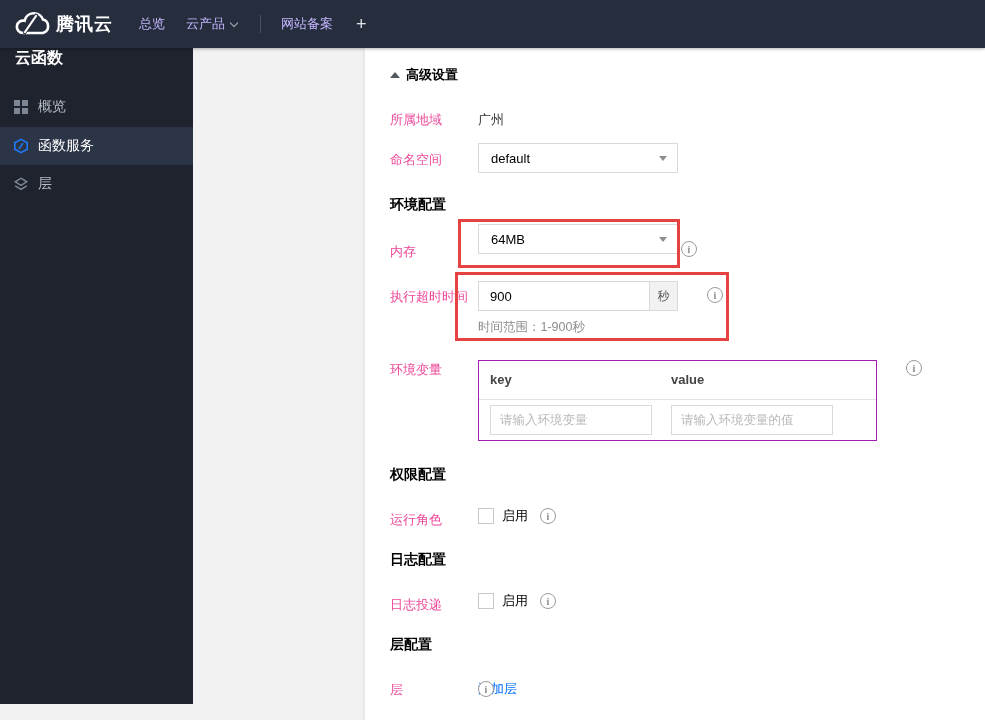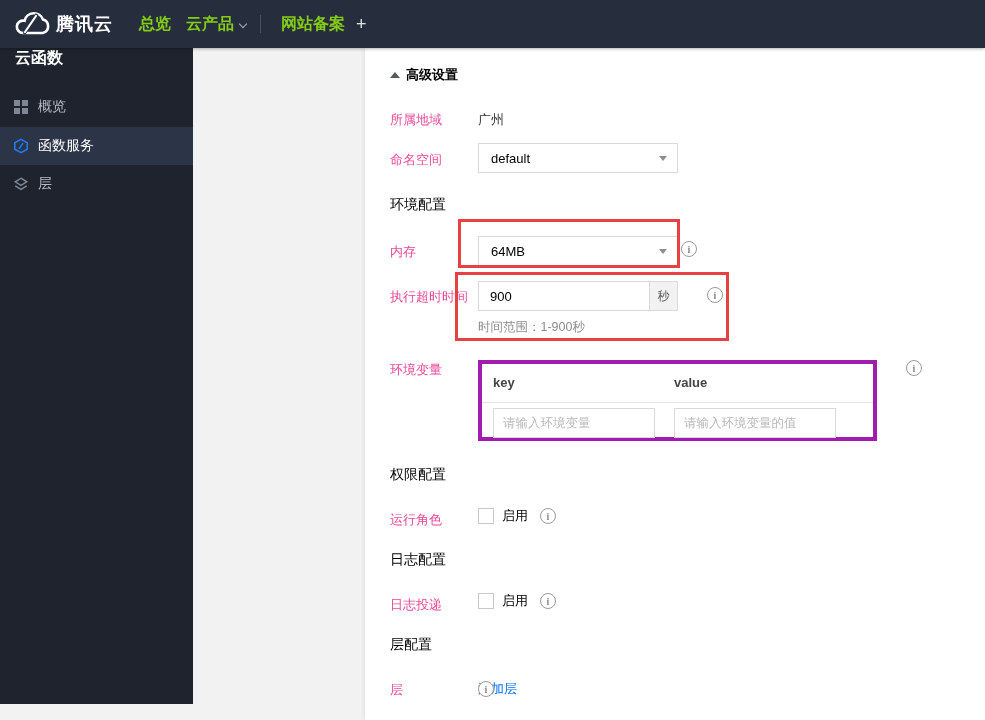--- a/index.html
+++ b/index.html
@@ -6,21 +6,21 @@
   html,body { width:985px; height:720px; overflow:hidden;
     font-family:"Liberation Sans","DejaVu Sans",sans-serif; }
   #stage { position:relative; width:787px; height:720px; background:#f2f2f2; }
 
   
   .topbar { position:absolute; left:0; top:0; width:985px; height:48px;
     background:#262e3e; z-index:30; box-shadow:0 1px 3px rgba(0,0,0,.3); }
   .logo { position:absolute; left:13px; top:10px; width:38px; height:28px; cursor:pointer; }
   .brand { position:absolute; left:56px; top:0; line-height:48px; color:#ffffff;
     font-size:18px; font-weight:bold; letter-spacing:1px; cursor:pointer; }
-  .tnav { position:absolute; top:0; line-height:48px; color:#84cc16; font-size:16px; cursor:pointer;font-weight:bold; }
+  .tnav { position:absolute; top:0; line-height:48px; color:#c4b5fd; font-size:13px; cursor:pointer; }
   .tnav-overview { left:139px; }
   .tnav-products { left:186px; }
   .chev { display:inline-block; width:6px; height:6px; border:solid #aab1bd;
     border-width:0 1px 1px 0; transform:rotate(45deg); margin-left:6px; position:relative; top:-2px; }
   .tnav-divider { position:absolute; left:260px; top:15px; width:1px; height:18px; background:#47506077; background:#475060; }
   .tnav-beian { left:281px; }
   .tnav-plus { left:356px; font-size:18px; font-weight:300; color:#dfe3e9; }
 
   
   .sidebar { position:absolute; left:0; top:32px; width:193px; height:672px;
@@ -38,37 +38,37 @@
 
   
   .subpanel { position:absolute; left:193px; top:48px; width:172px; height:672px;
     background:#f2f2f2; }
 
   
   .content { position:absolute; left:365px; top:48px; width:620px; height:672px;
     background:#ffffff; box-shadow:-1px 0 4px rgba(0,0,0,.08); font-size:13px; color:#000; }
   .abs { position:absolute; }
   .flabel { position:absolute; left:25px; color:#ec4899; font-size:13px; }
-  .sechead { position:absolute; left:25px; color:#000000; font-size:14px; font-weight:normal; }
+  .sechead { position:absolute; left:25px; color:#000000; font-size:14px; font-weight:bold; }
 
   .adv-toggle { left:25px; top:18px; display:flex; align-items:center; gap:6px;
     cursor:pointer; font-size:13px; font-weight:bold; color:#000; }
   .tri-up { width:0; height:0; border-left:5px solid transparent;
     border-right:5px solid transparent; border-bottom:6px solid #555a60; }
 
   .value-text { position:absolute; left:113px; color:#333333; }
 
   .dropdown { position:absolute; width:200px; height:30px; background:#fff;
     border:1px solid #d9d9d9; display:flex; align-items:center;
     padding:0 26px 0 12px; cursor:pointer; color:#000; font-size:13px; }
   .caret-down { position:absolute; right:10px; top:12px; width:0; height:0;
     border-left:4px solid transparent; border-right:4px solid transparent;
     border-top:5px solid #8e8e8e; }
   .dd-namespace { left:113px; top:95px; }
-  .dd-memory   { left:113px; top:188px; }
+  .dd-memory   { left:113px; top:176px; }
 
   .grp-timeout { position:absolute; left:113px; top:233px; width:200px; height:30px; display:flex; }
   .grp-timeout input { width:172px; height:30px; border:1px solid #d9d9d9;
     padding:0 11px; font-size:13px; color:#000; outline:none;
     font-family:"Liberation Sans","DejaVu Sans",sans-serif; }
   .unit-box { width:28px; height:30px; background:#f2f2f2; border:1px solid #d9d9d9;
     border-left:none; display:flex; align-items:center; justify-content:center;
     font-size:12px; color:#555; }
   .hint { position:absolute; left:113px; top:271px; color:#8c8c8c; font-size:12.5px; }
 
@@ -78,21 +78,21 @@
     font-family:"Liberation Serif","DejaVu Serif",serif; font-weight:bold; }
   .info-memory  { left:316px; top:193px; }
   .info-timeout { left:342px; top:239px; }
   .info-env     { left:541px; top:312px; }
 
   .redbox { position:absolute; border:3px solid #e64242; pointer-events:none; z-index:10; }
   .redbox1 { left:93px; top:171px; width:222px; height:49px; }
   .redbox2 { left:90px; top:224px; width:274px; height:69px; }
 
   .env-table { position:absolute; left:113px; top:312px; width:399px; height:81px;
-    border:4px solid #a21caf; background:#fff; }
+    border:1px solid #a21caf; background:#fff; }
   .env-col { position:absolute; top:11px; font-size:13px; font-weight:bold; color:#444; }
   .env-col-key { left:11px; }
   .env-col-value { left:192px; }
   .env-divider { position:absolute; left:0; top:38px; width:100%; height:1px; background:#e2e2e2; }
   .env-input { position:absolute; top:44px; width:162px; height:30px;
     border:1px solid #d9d9d9; padding:0 9px; font-size:12.5px; color:#333; outline:none;
     font-family:"Liberation Sans","DejaVu Sans",sans-serif; }
   .env-input::placeholder { color:#b8b8b8; }
   .env-input-key { left:11px; }
   .env-input-value { left:192px; }

